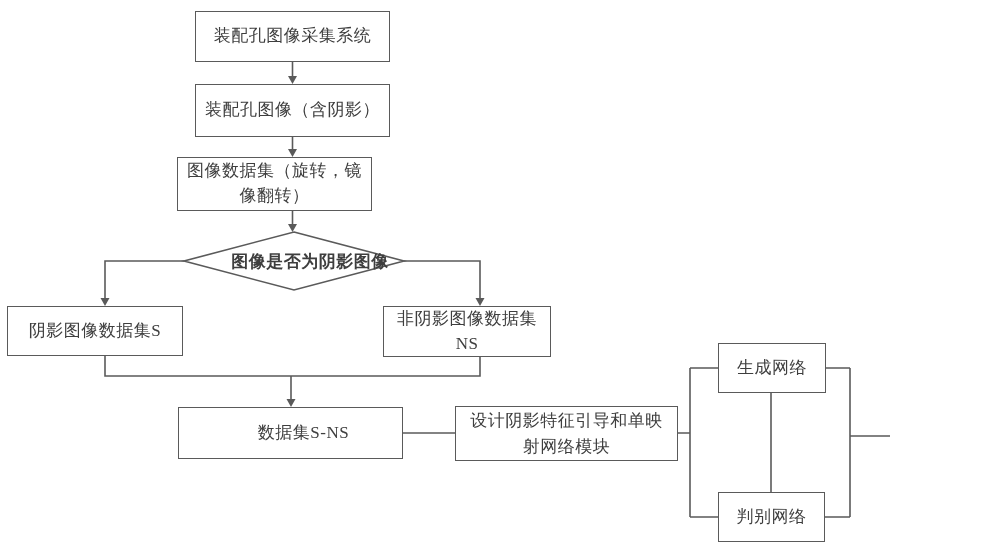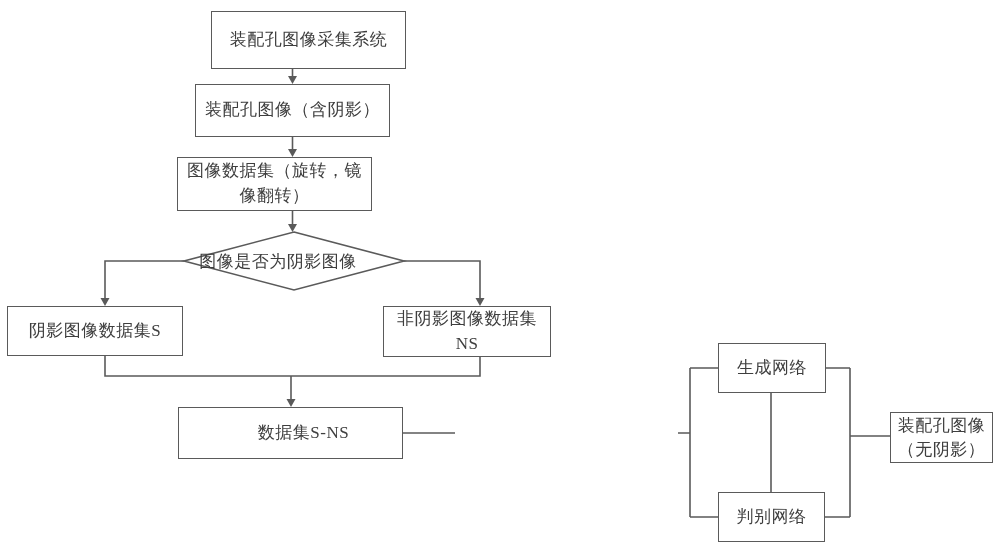--- a/index.html
+++ b/index.html
@@ -27,24 +27,24 @@
     display:flex;align-items:center;justify-content:center;
     text-align:center;padding:2px 6px;
   }
   .decision-label{
     position:absolute;box-sizing:border-box;
     color:var(--text);font-size:17px;letter-spacing:.5px;
     display:flex;align-items:center;justify-content:center;
     text-align:center;background:transparent;
   }
   
-  .n-capture      {left:195px;top:11px;  width:195px;height:58px;margin-left:16px;}
+  .n-capture      {left:195px;top:11px;  width:195px;height:51px;}
   .n-img-shadow   {left:195px;top:84px;  width:195px;height:53px;}
   .n-dataset      {left:177px;top:157px; width:195px;height:54px;}
-  .n-decision-lbl {left:168px;top:232px; width:220px;height:58px;}
+  .n-decision-lbl {left:200px;top:232px; width:220px;height:58px;font-weight:bold;}
   .n-shadow-set   {left:7px;  top:306px; width:176px;height:50px;}
   .n-nonshadow-set{left:383px;top:306px; width:168px;height:51px;}
   .n-merged-set   {left:178px;top:407px; width:225px;height:52px;padding-left:32px;}
   .n-design       {left:455px;top:406px; width:223px;height:55px;line-height:1.5;}
   .n-generator    {left:718px;top:343px; width:108px;height:50px;font-family:Liberation Serif, serif;}
   .n-discriminator{left:718px;top:492px; width:107px;height:50px;}
   .n-output       {left:890px;top:412px; width:103px;height:51px;line-height:1.4;padding:2px 4px;}
 </style>
 </head>
 <body>
@@ -79,17 +79,17 @@
     <polygon class="diamond" points="294,232 404,261 294,290 184,261"></polygon>
   </svg>
 
   <div class="node n-capture">装配孔图像采集系统</div>
   <div class="node n-img-shadow">装配孔图像（含阴影）</div>
   <div class="node n-dataset">图像数据集（旋转，镜像翻转）</div>
   <div class="decision-label n-decision-lbl">图像是否为阴影图像</div>
   <div class="node n-shadow-set">阴影图像数据集S</div>
   <div class="node n-nonshadow-set">非阴影图像数据集NS</div>
   <div class="node n-merged-set">数据集S-NS</div>
+  <div class="node n-design">设计阴影特征引导和单映射网络模块</div>
   <div class="node n-generator">生成网络</div>
   <div class="node n-discriminator">判别网络</div>
-  <div class="node n-output">装配孔图像（无阴影）</div>
 
 </div>
 
 </body></html>

